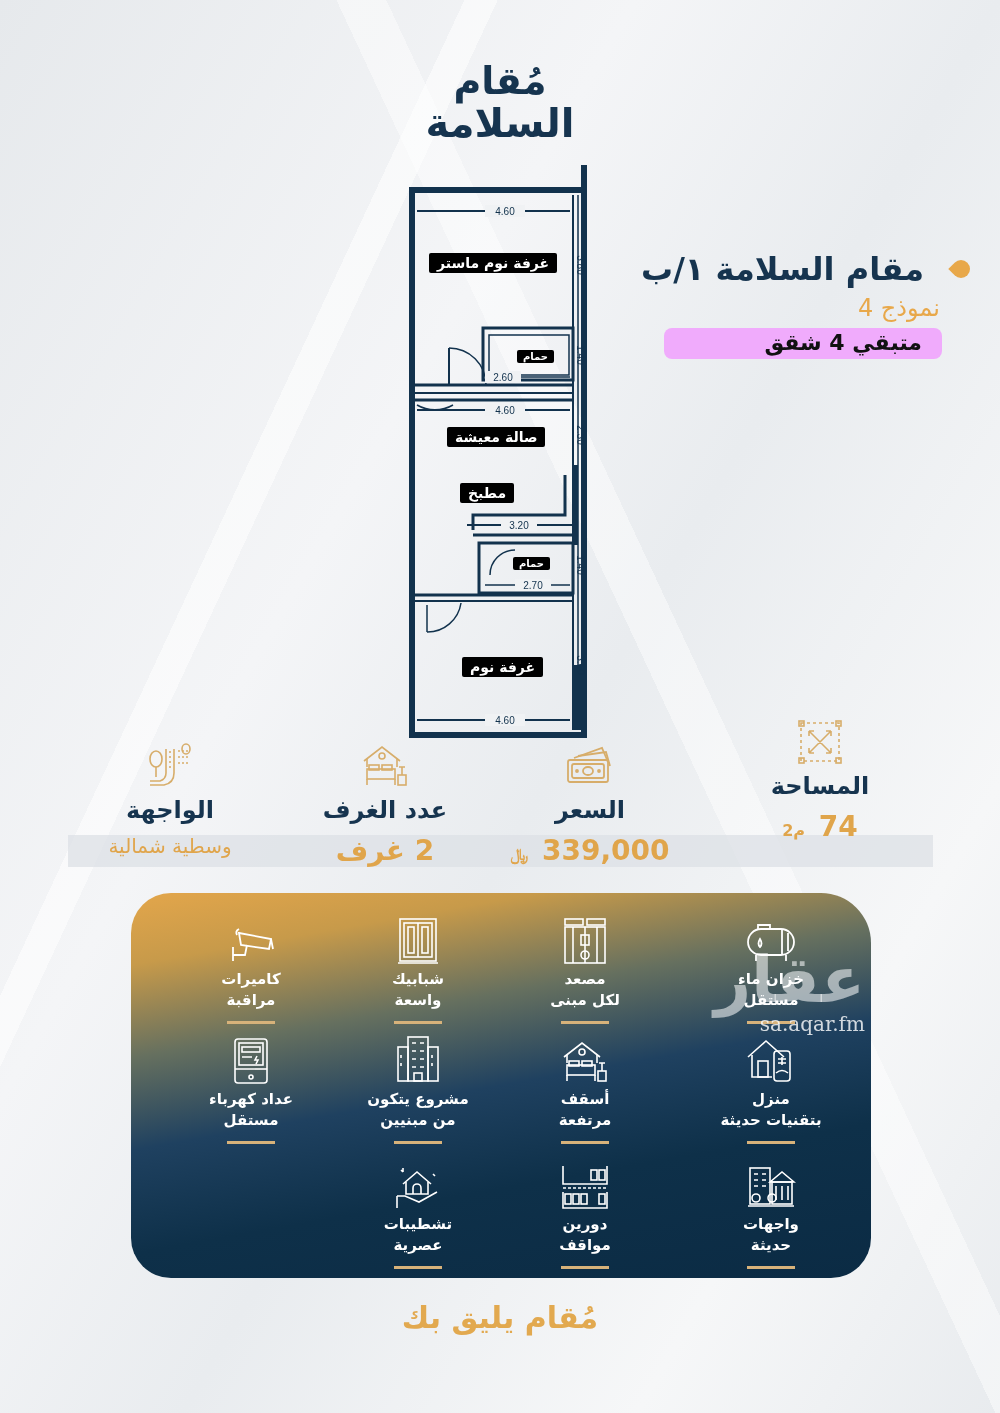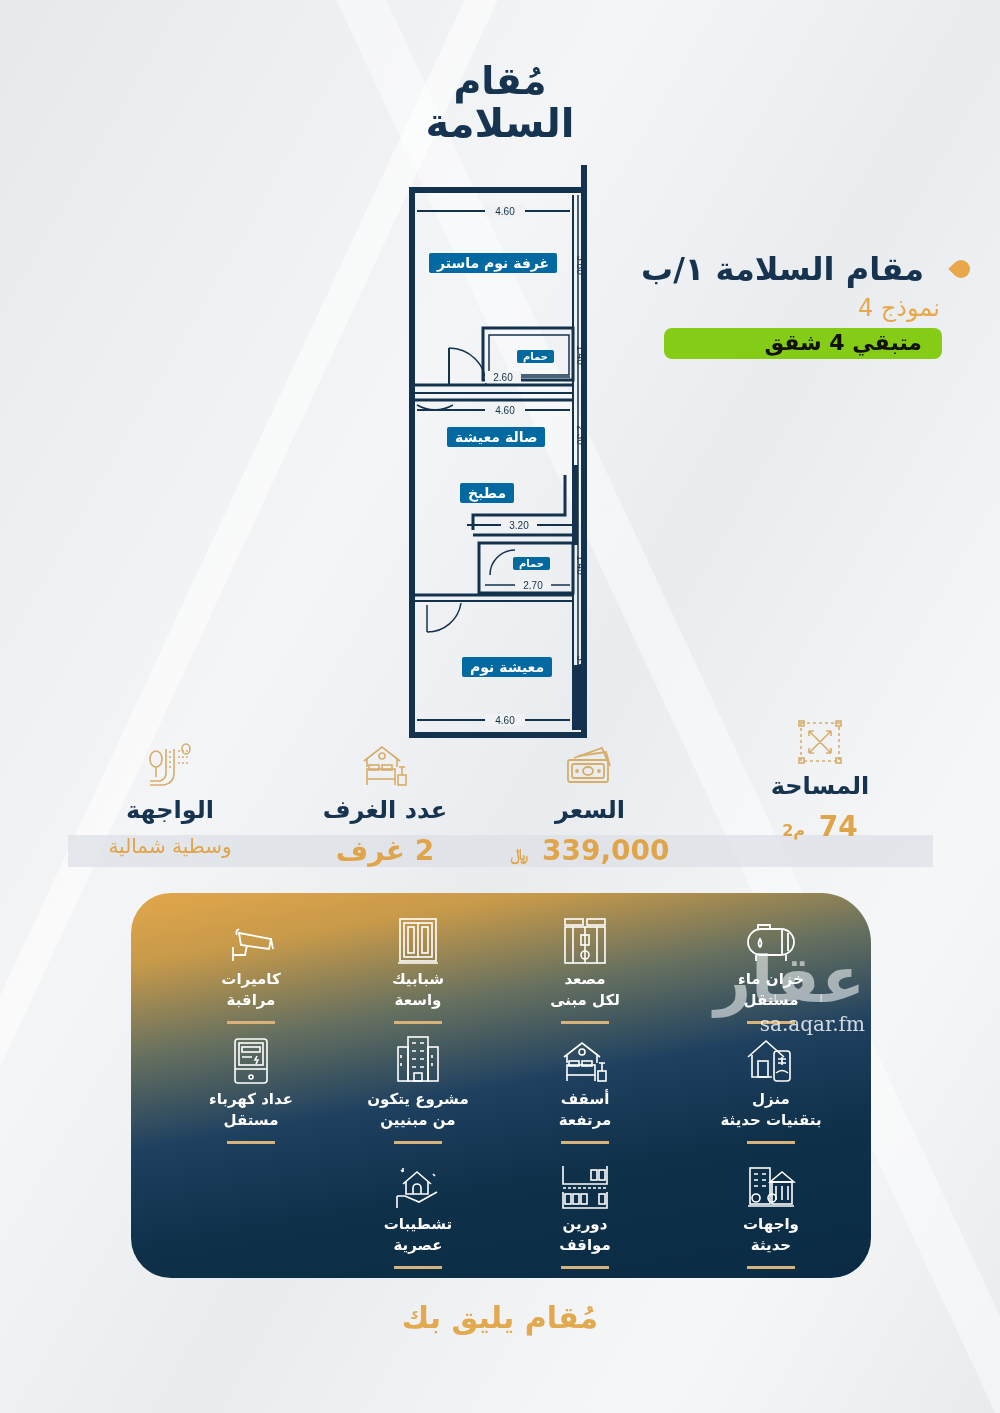--- a/index.html
+++ b/index.html
@@ -22,28 +22,28 @@
   .logo .l2 { font-size: 40px; }
 
   
   .info { position: absolute; right: 30px; top: 250px; direction: rtl; text-align: right; }
   .info .title-row { display: flex; align-items: center; gap: 28px; }
   .info .dot { width: 18px; height: 18px; border-radius: 50% 50% 50% 0; background: #e8a84a; transform: rotate(45deg); }
   .info .title { font-size: 32px; font-weight: bold; color: #16344f; }
   .info .model { font-size: 24px; color: #e8a84a; margin: 6px 30px 0 0; }
   .info .badge {
     display: inline-block; margin: 6px 28px 0 0; padding: 2px 20px 4px 100px;
-    background: #84cc16; border-radius: 8px; color: #111; font-size: 22px; font-weight: bold;
+    background: #f0abfc; border-radius: 8px; color: #111; font-size: 22px; font-weight: bold;
   }
 
   
   .plan { position: absolute; left: 405px; top: 165px; width: 200px; height: 580px; }
   .plan svg { position: absolute; left: 0; top: 0; }
   .room-label {
-    position: absolute; background: #0369a1; color: #fff; font-size: 14px; font-weight: bold;
+    position: absolute; background: #000000; color: #fff; font-size: 14px; font-weight: bold;
     padding: 2px 8px; border-radius: 2px; direction: rtl; white-space: nowrap;
   }
   .room-label.small { font-size: 10px; padding: 1px 6px; }
 
   
   .stats-band { position: absolute; left: 68px; top: 835px; width: 865px; height: 32px; background: rgba(220,224,229,0.75); }
   .stat { position: absolute; width: 200px; text-align: center; direction: rtl; }
   .stat .icon { height: 48px; display: flex; justify-content: center; align-items: center; }
   .stat .label { font-size: 24px; font-weight: bold; color: #16344f; margin-top: 6px; }
   .stat .value { font-size: 28px; font-weight: bold; color: #e0a54b; margin-top: 10px; }
@@ -147,21 +147,21 @@
       <text transform="translate(172,270) rotate(90)">2.30</text>
       <text transform="translate(172,400) rotate(90)">1.40</text>
       <text transform="translate(172,500) rotate(90)">3.60</text>
     </g>
   </svg>
   <div class="room-label" style="left:24px; top:88px;">غرفة نوم ماستر</div>
   <div class="room-label small" style="left:112px; top:185px;">حمام</div>
   <div class="room-label" style="left:42px; top:262px;">صالة معيشة</div>
   <div class="room-label" style="left:55px; top:318px;">مطبخ</div>
   <div class="room-label small" style="left:108px; top:392px;">حمام</div>
-  <div class="room-label" style="left:57px; top:492px;">معيشة نوم</div>
+  <div class="room-label" style="left:57px; top:492px;">غرفة نوم</div>
 </div>
 
 <div class="stats-band"></div>
 
 <div class="stat" style="left:720px; top:718px;">
   <div class="icon">
     <svg width="44" height="44" viewBox="0 0 44 44" fill="none" stroke="#d7ad6a" stroke-width="1.6">
       <rect x="3" y="3" width="38" height="38" stroke-dasharray="3 3"></rect>
       <rect x="1" y="1" width="5" height="5"></rect>
         <rect x="38" y="1" width="5" height="5"></rect>

